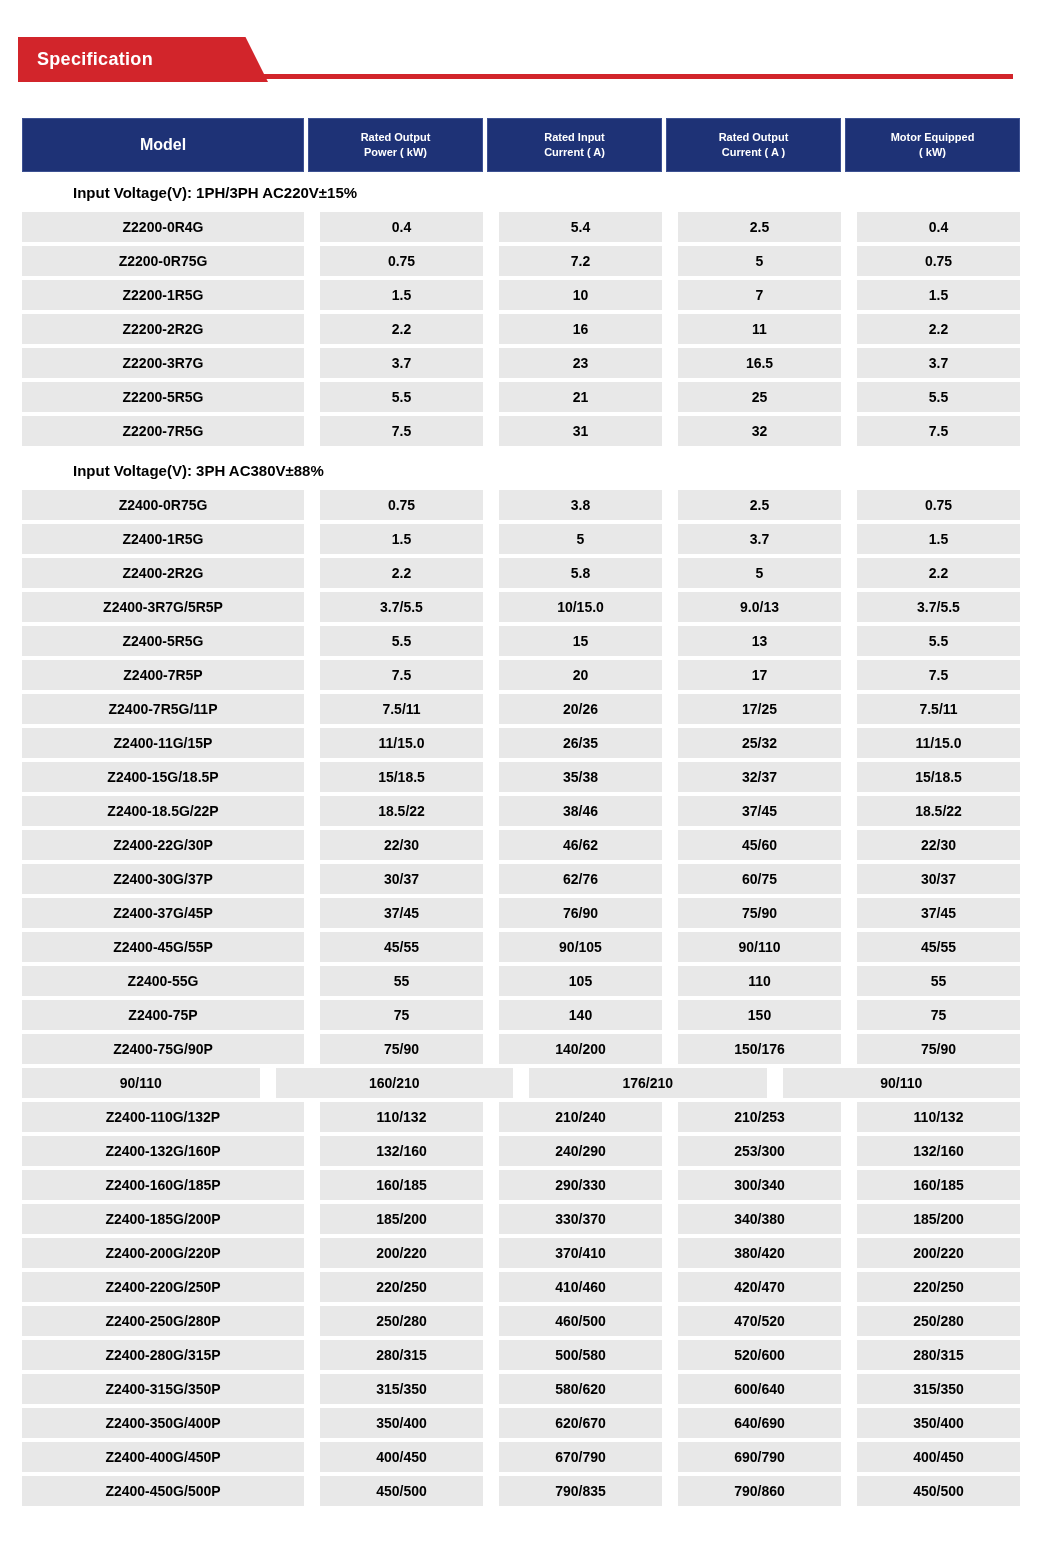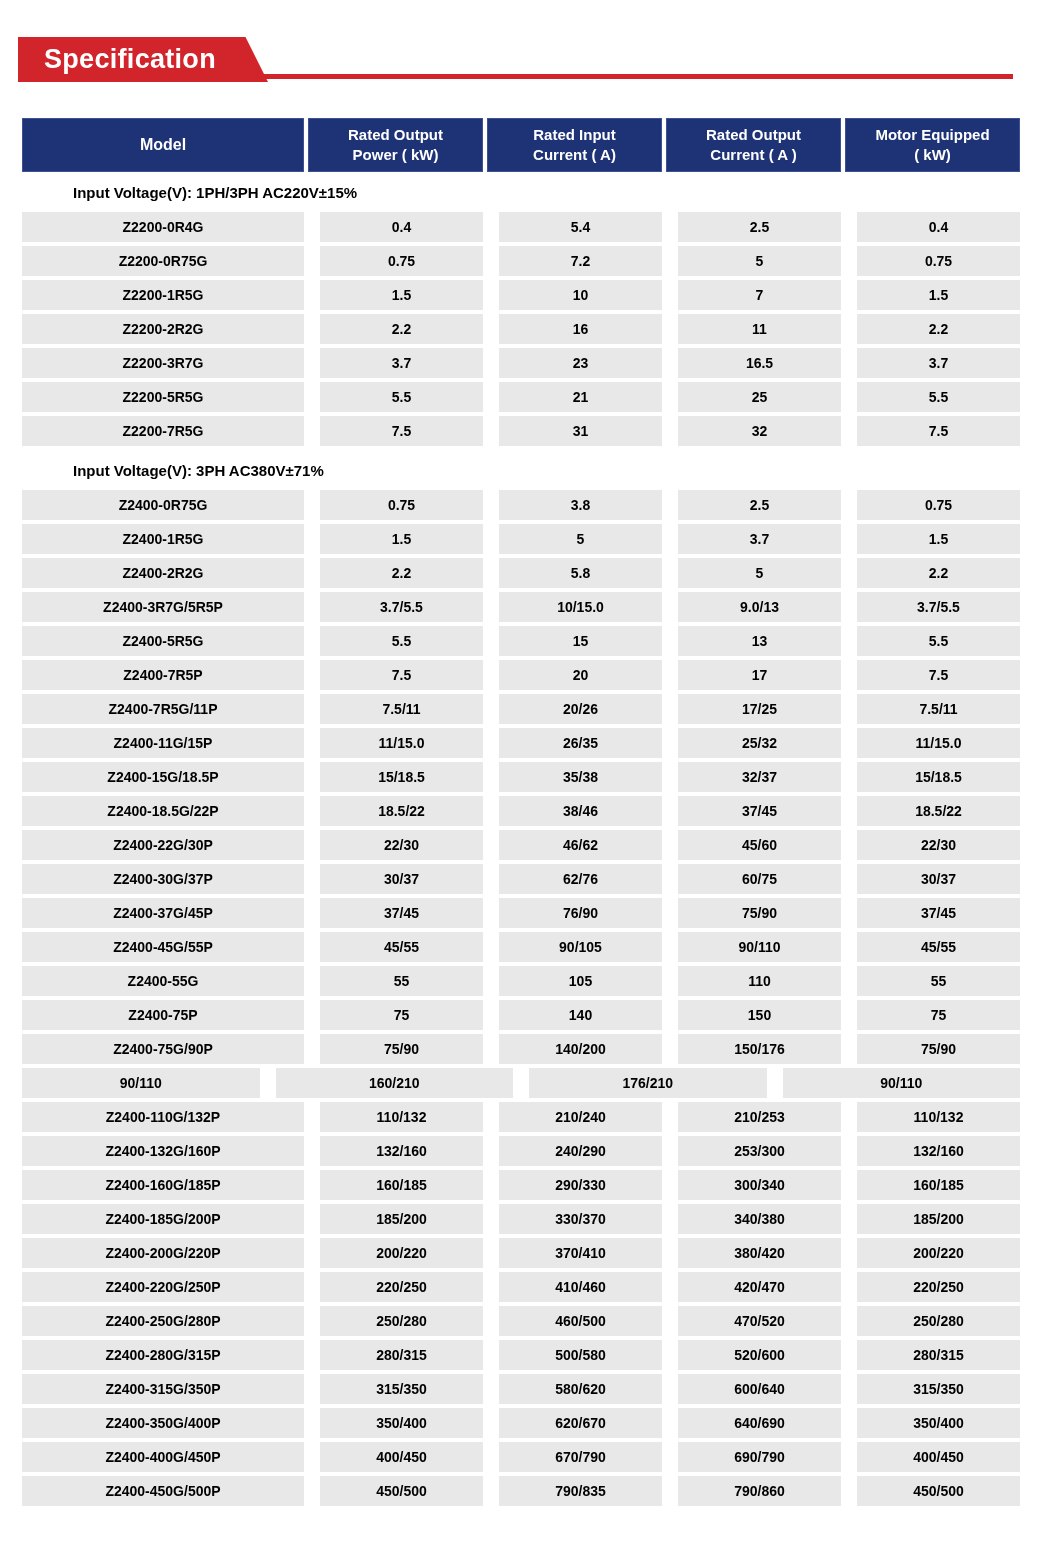--- a/index.html
+++ b/index.html
@@ -22,35 +22,35 @@
   
   .banner-wrap { position: relative; margin-top: 37px; height: 45px; }
   .banner-block {
     position: absolute; left: 18px; top: 0;
     width: 250px; height: 45px;
     background: var(--red);
     clip-path: polygon(0 0, 91% 0, 100% 100%, 0 100%);
     display: flex; align-items: center;
   }
   .banner-title {
-    color: #ffffff; font-weight: bold; font-size: 27px;
-    padding-left: 19px; letter-spacing: 0.3px; white-space: nowrap; margin-left: 7px;
+    color: #ffffff; font-weight: bold; font-size: 18px;
+    padding-left: 19px; letter-spacing: 0.3px; white-space: nowrap;
   }
   .banner-line {
     position: absolute; left: 252px; right: 30px; bottom: 3px;
     height: 5px; background: var(--red);
   }
 
   
   .spec-table { margin: 36px 23px 0 22px; }
 
   .header-row { display: flex; gap: 4px; height: 54px; }
   .header-cell {
     background: var(--navy);
-    color: #ffffff; font-weight: bold; font-size: 15px;
+    color: #ffffff; font-weight: bold; font-size: 11px;
     display: flex; flex-direction: column;
     align-items: center; justify-content: center;
     text-align: center; line-height: 1.35;
     flex: 1 1 0;
     box-shadow: inset 0 0 0 1px rgba(120,140,200,0.35);
   }
   .header-cell.model-col { flex: 0 0 282px; font-size: 16px; }
 
   .section-label {
     height: 40px; display: flex; align-items: center;
@@ -145,21 +145,21 @@
         <div class="cell">25</div>
         <div class="cell">5.5</div>
       </div>
       <div class="data-row">
         <div class="cell model-cell">Z2200-7R5G</div>
         <div class="cell">7.5</div>
         <div class="cell">31</div>
         <div class="cell">32</div>
         <div class="cell">7.5</div>
       </div>
-      <div class="section-label">Input Voltage(V): 3PH AC380V±71%</div>
+      <div class="section-label">Input Voltage(V): 3PH AC380V±88%</div>
       <div class="data-row">
         <div class="cell model-cell">Z2400-0R75G</div>
         <div class="cell">0.75</div>
         <div class="cell">3.8</div>
         <div class="cell">2.5</div>
         <div class="cell">0.75</div>
       </div>
       <div class="data-row">
         <div class="cell model-cell">Z2400-1R5G</div>
         <div class="cell">1.5</div>

